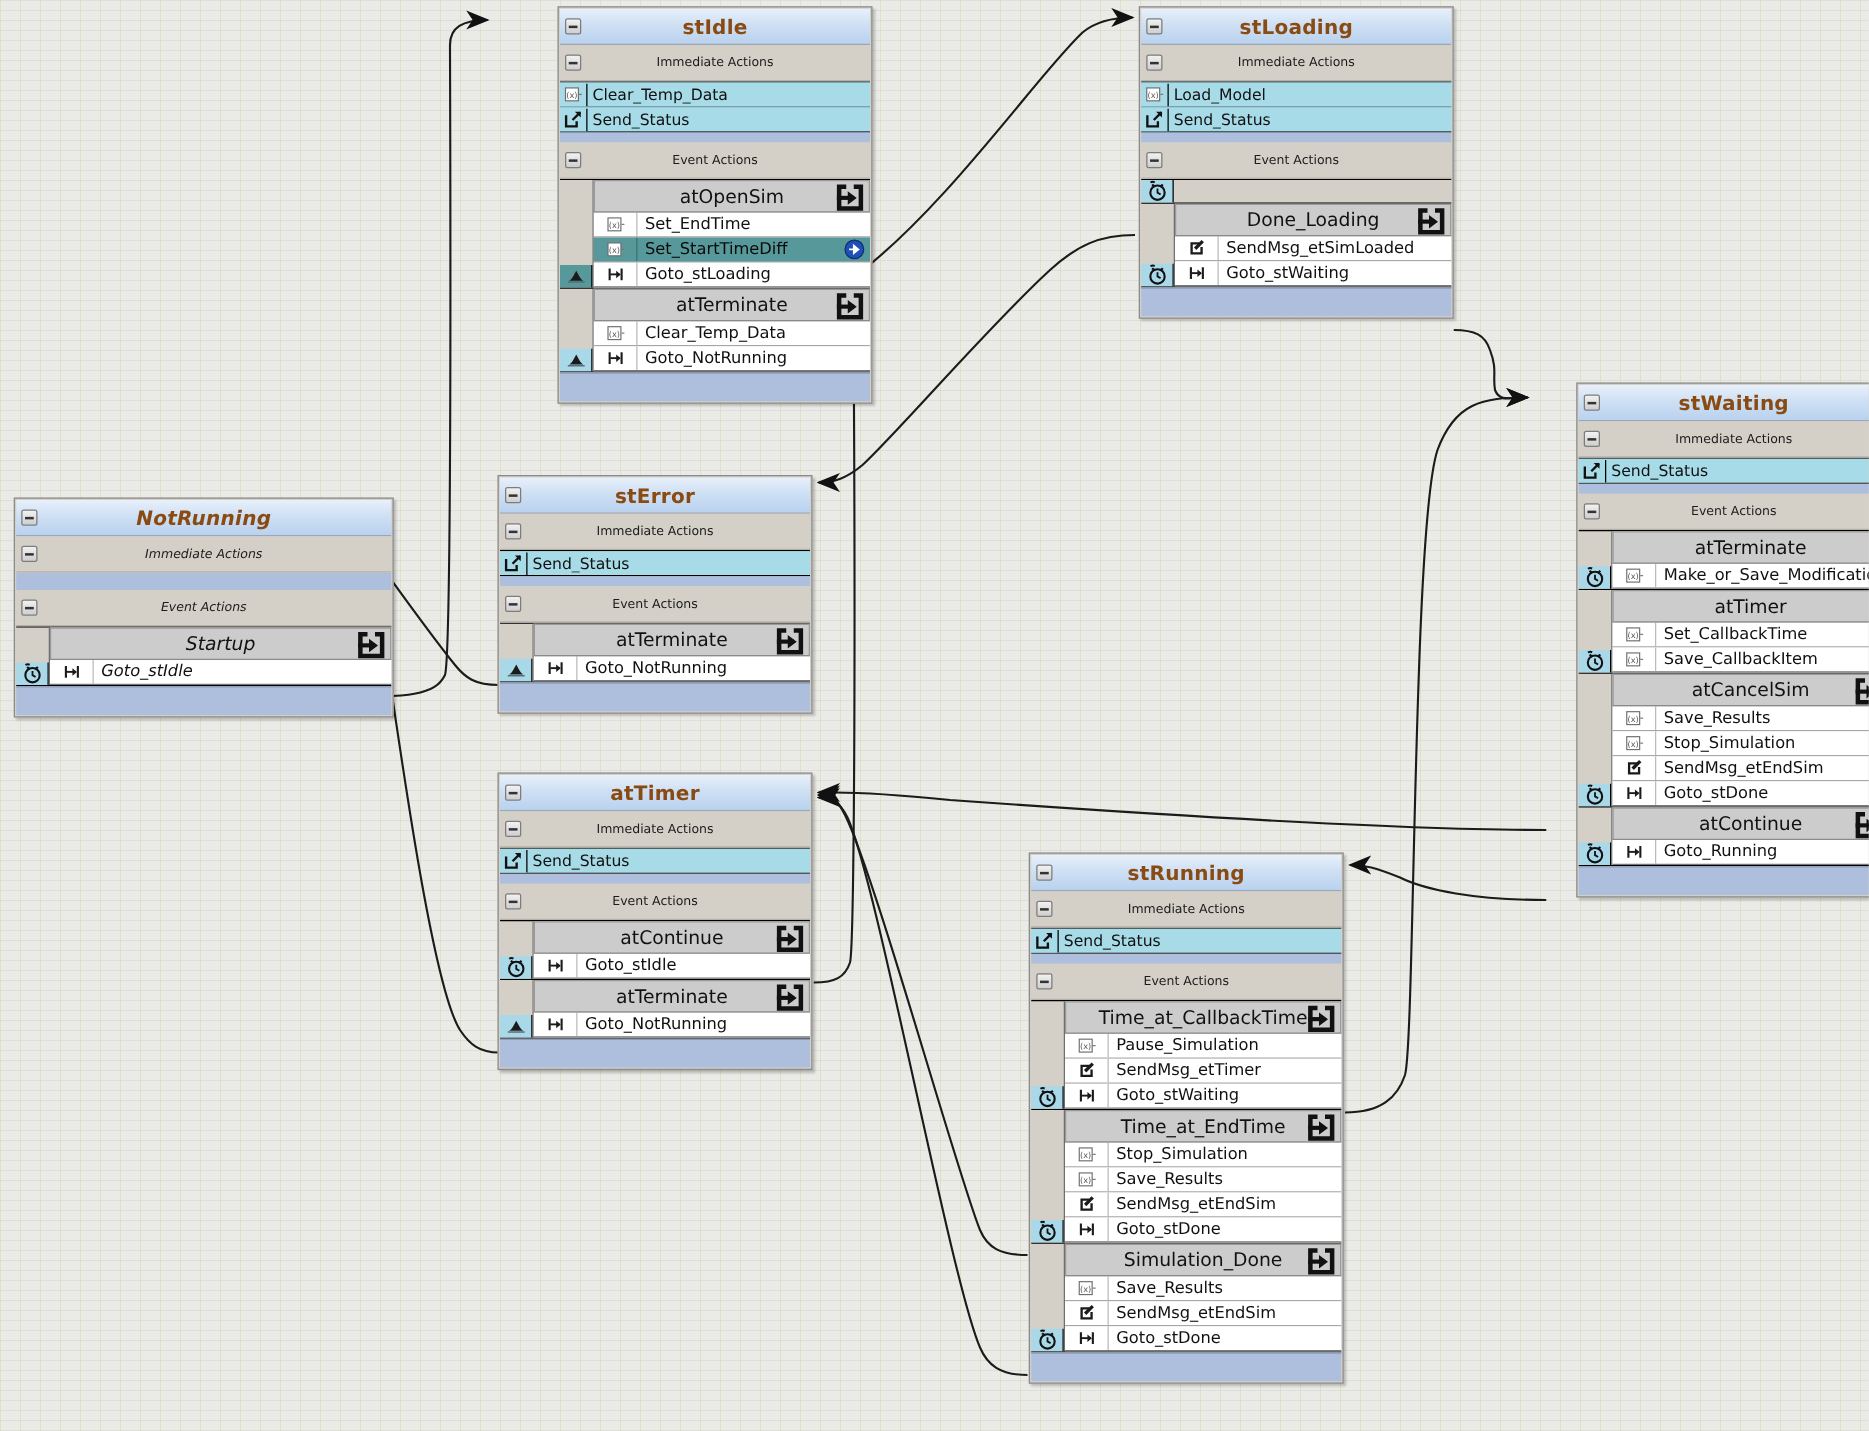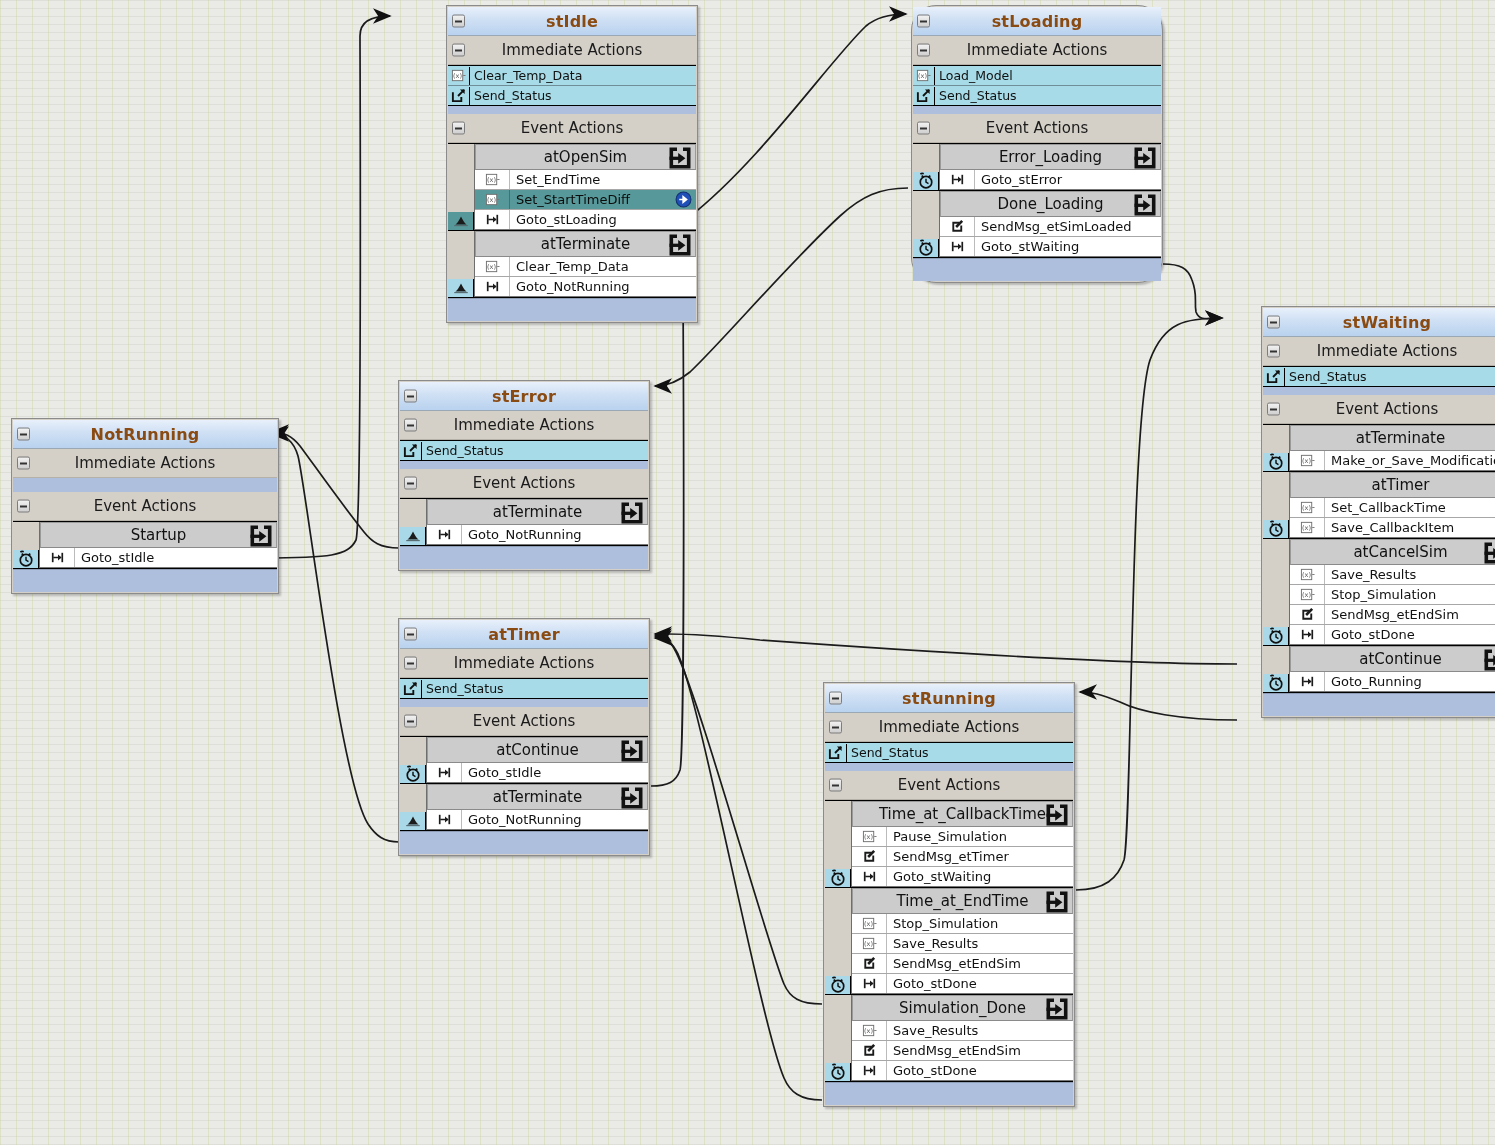--- a/index.html
+++ b/index.html
@@ -46,21 +46,21 @@
     background:linear-gradient(to bottom,#f2f2f2,#cfcfcf);
     display:flex;align-items:center;justify-content:center;
   }
   .collapse i{display:block;width:7px;height:2px;background:#333;}
 
   .sec-head{
     position:relative;height:28px;background:#d4d0c8;
     display:flex;align-items:center;justify-content:center;
     border-bottom:1px solid #b5b1a9;
   }
-  .sec-head .sec-label{font-size:15px;color:#1b1b1b;}
+  .sec-head .sec-label{font-size:10px;color:#1b1b1b;}
 
   .imm-list{border-top:1px solid #000;border-bottom:1px solid #000;background:#a9dce8;}
   .imm-row{
     display:flex;align-items:center;height:19px;
     background:#a6dbe7;border-bottom:1px solid #6f8e97;
   }
   .imm-row:last-child{border-bottom:none;}
   .imm-row .ic{
     width:21px;min-width:21px;height:18px;display:flex;align-items:center;justify-content:center;
     border-right:1px solid #000;background:#a6dbe7;
@@ -283,21 +283,21 @@
                 <path d="M8.5,4.8 L12.3,8 L8.5,11.2 Z" fill="#1b1b1b"></path>
               </svg>
             </span>
             <span class="lbl">Goto_NotRunning</span>
           </div>
         </div>
       </div>
     </div>
     <div class="footer"></div>
   </div>
-<div class="state" style="left:911px;top:5px;width:252px;border-radius:25px;">
+<div class="state" style="left:911px;top:5px;width:252px;">
     <div class="title-bar">
       <div class="collapse">
         <i></i>
       </div>
       <span class="st-title">stLoading</span>
     </div>
     <div class="sec-head">
       <div class="collapse">
         <i></i>
       </div>
@@ -336,43 +336,20 @@
       <div class="evt-group">
         <div class="evt-gutter">
           <svg class="gi" width="18" height="18" viewBox="0 0 16 16">
             <circle cx="8" cy="9" r="5.1" fill="none" stroke="#111" stroke-width="1.5"></circle>
             <path d="M8,6 L8,9 L10.2,10.3" fill="none" stroke="#111" stroke-width="1.3"></path>
             <path d="M4.2,3.2 L6,4.8" stroke="#111" stroke-width="1.6"></path>
             <path d="M11.8,3.2 L10,4.8" stroke="#111" stroke-width="1.6"></path>
             <path d="M3,1.8 A3,3 0 0,1 6,1.6" fill="none" stroke="#111" stroke-width="1.4"></path>
           </svg>
         </div>
-        <div class="evt-body">
-          <div class="evt-title">
-            <span class="etxt">Error_Loading</span>
-            <span class="goto-ic">
-              <svg class="gi" width="24" height="24" viewBox="0 0 16 16">
-                <path d="M1,1 L1,15 L15,15 L15,1 L10,1 L10,3.4 L12.6,3.4 L12.6,12.6 L3.4,12.6 L3.4,3.4 L6,3.4 L6,1 Z" fill="#111"></path>
-                <rect x="1" y="7.1" width="9" height="2.2" fill="#111"></rect>
-                <path d="M6.8,4.6 L11.6,8.2 L6.8,11.8 Z" fill="#111"></path>
-              </svg>
-            </span>
-          </div>
-          <div class="act-row">
-            <span class="ic">
-              <svg class="gi" width="15" height="15" viewBox="0 0 16 16">
-                <rect x="2" y="3" width="1.8" height="10" fill="#1b1b1b"></rect>
-                <rect x="12.2" y="3" width="1.8" height="10" fill="#1b1b1b"></rect>
-                <rect x="3.5" y="7.2" width="8" height="1.6" fill="#1b1b1b"></rect>
-                <path d="M8.5,4.8 L12.3,8 L8.5,11.2 Z" fill="#1b1b1b"></path>
-              </svg>
-            </span>
-            <span class="lbl">Goto_stError</span>
-          </div>
-        </div>
       </div>
       <div class="evt-group">
         <div class="evt-gutter">
           <svg class="gi" width="18" height="18" viewBox="0 0 16 16">
             <circle cx="8" cy="9" r="5.1" fill="none" stroke="#111" stroke-width="1.5"></circle>
             <path d="M8,6 L8,9 L10.2,10.3" fill="none" stroke="#111" stroke-width="1.3"></path>
             <path d="M4.2,3.2 L6,4.8" stroke="#111" stroke-width="1.6"></path>
             <path d="M11.8,3.2 L10,4.8" stroke="#111" stroke-width="1.6"></path>
             <path d="M3,1.8 A3,3 0 0,1 6,1.6" fill="none" stroke="#111" stroke-width="1.4"></path>
           </svg>
@@ -406,21 +383,21 @@
                 <path d="M8.5,4.8 L12.3,8 L8.5,11.2 Z" fill="#1b1b1b"></path>
               </svg>
             </span>
             <span class="lbl">Goto_stWaiting</span>
           </div>
         </div>
       </div>
     </div>
     <div class="footer"></div>
   </div>
-<div class="state" style="left:11px;top:418px;width:268px;">
+<div class="state" style="left:11px;top:398px;width:304px;font-style:italic;">
     <div class="title-bar">
       <div class="collapse">
         <i></i>
       </div>
       <span class="st-title">NotRunning</span>
     </div>
     <div class="sec-head">
       <div class="collapse">
         <i></i>
       </div>

